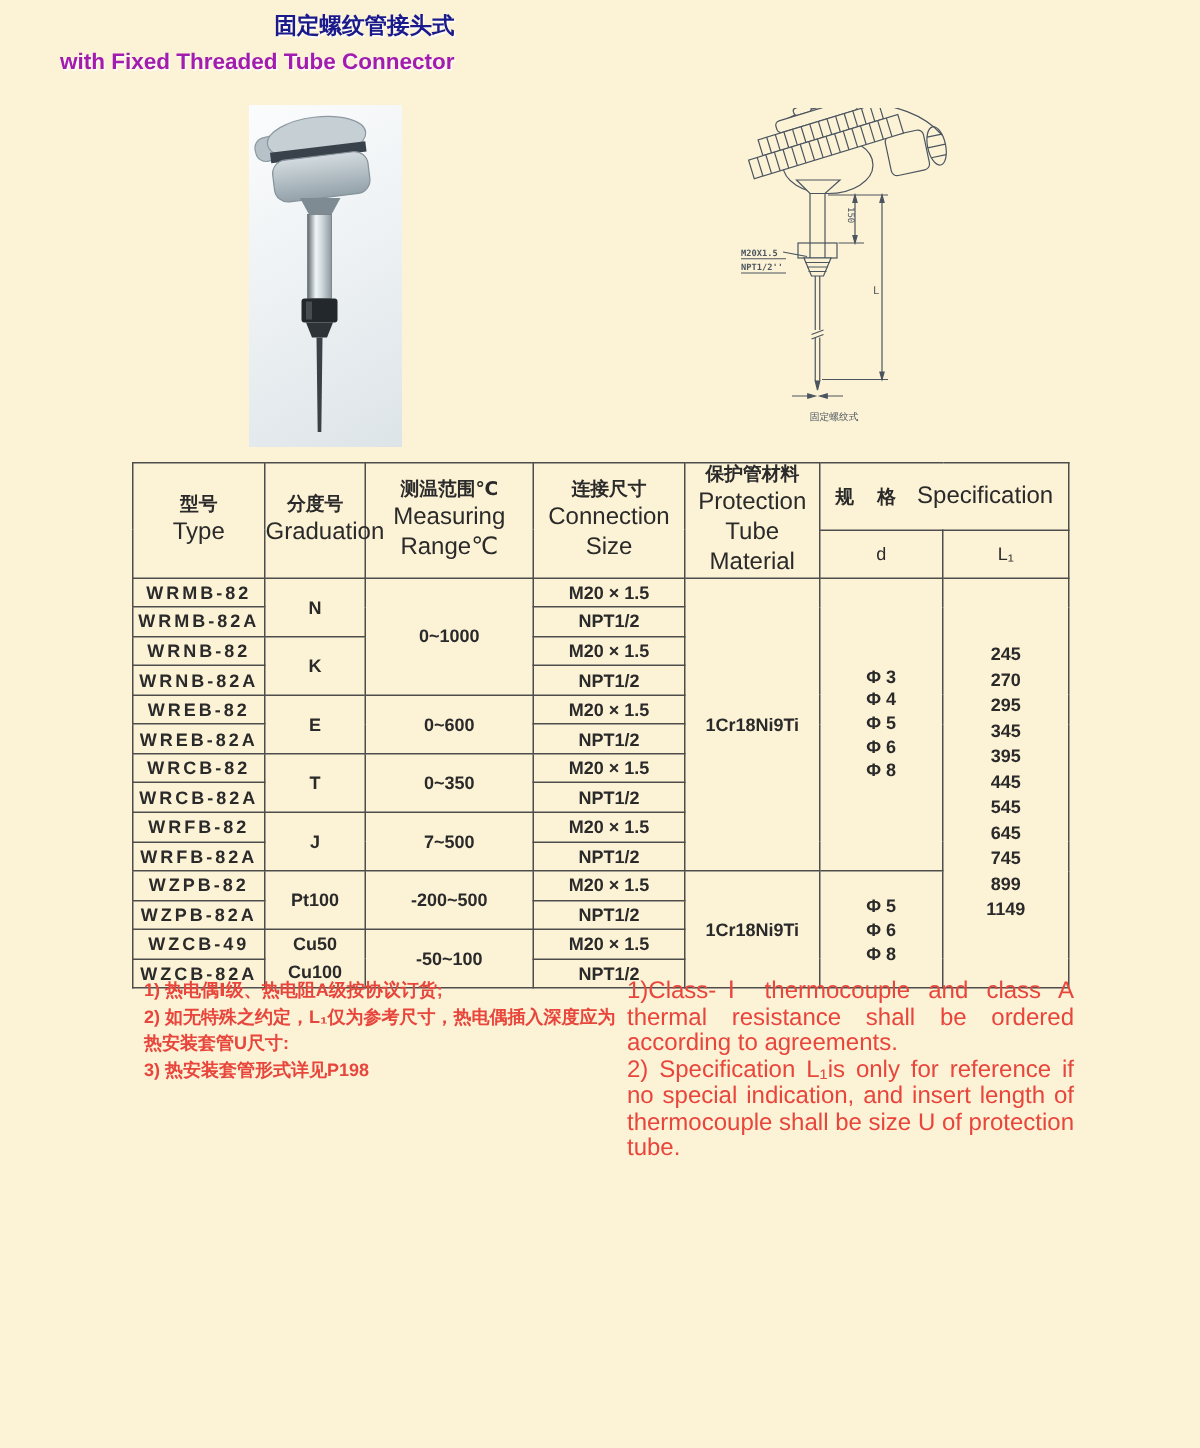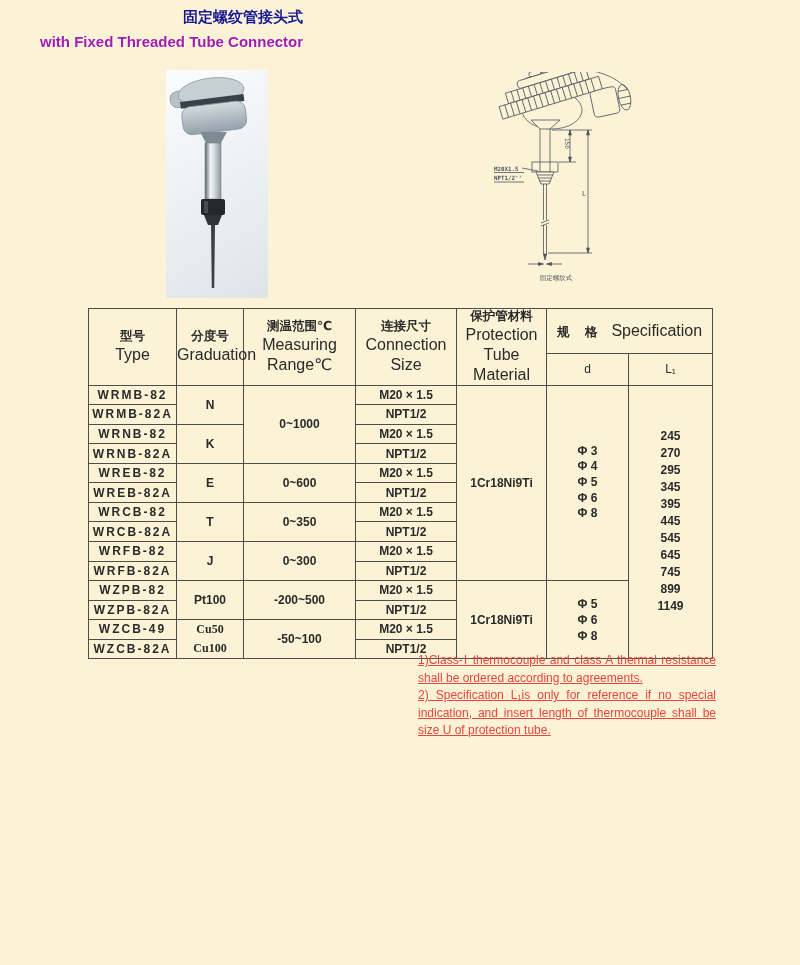--- a/index.html
+++ b/index.html
@@ -38,25 +38,25 @@
   tr.hdr1 th{height:34px;}
   tr.hdr2 th{height:24px;}
   tr.body-row{height:19.55px;padding-left:24px;}
   td.type-cell{letter-spacing:2px;font-size:12px;}
   td.tb-a{border-bottom:none;}
   td.tb-b{border-top:none;margin-top:10px;}
   td.pre{white-space:pre-line;}
   td.l1-cell{line-height:17px;}
   td.d-cell1{line-height:15.6px;}
   td.d-cell2{line-height:16px;}
-  td.grad-pair{line-height:19px;font-family:Liberation Serif, serif;}
+  td.grad-pair{line-height:19px;}
   
   .notes-zh{position:absolute;left:96px;top:652px;width:318px;color:#e8453c;font-size:12px;line-height:17.5px;font-weight:bold;}
   .notes-zh p{margin:0;}
-  .notes-en{position:absolute;left:418px;top:652px;width:298px;color:#e8453c;font-size:12px;line-height:17.5px;text-align:justify;text-decoration:underline;}
+  .notes-en{position:absolute;left:418px;top:652px;width:298px;color:#e8453c;font-size:16px;line-height:17.5px;text-align:justify;}
   .notes-en p{margin:0;}
 </style>
 </head>
 <body>
 
 <div class="page">
 
   <div class="titles">
     <h1 class="title-zh">固定螺纹管接头式</h1>
     <h2 class="title-en">with Fixed Threaded Tube Connector</h2>
@@ -268,21 +268,21 @@
       <td rowspan="2">0~350</td>
       <td>M20 × 1.5</td>
     </tr>
     <tr class="body-row">
       <td class="type-cell tb-b">WRCB-82A</td>
       <td>NPT1/2</td>
     </tr>
     <tr class="body-row">
       <td class="type-cell tb-a">WRFB-82</td>
       <td rowspan="2">J</td>
-      <td rowspan="2">0~300</td>
+      <td rowspan="2">7~500</td>
       <td>M20 × 1.5</td>
     </tr>
     <tr class="body-row">
       <td class="type-cell tb-b">WRFB-82A</td>
       <td>NPT1/2</td>
     </tr>
     <tr class="body-row">
       <td class="type-cell tb-a">WZPB-82</td>
       <td rowspan="2">Pt100</td>
       <td rowspan="2">-200~500</td>
@@ -303,18 +303,23 @@
       <td rowspan="2">-50~100</td>
       <td>M20 × 1.5</td>
     </tr>
     <tr class="body-row">
       <td class="type-cell tb-b">WZCB-82A</td>
       <td>NPT1/2</td>
     </tr>
   </tbody>
     </table>
 
+  <div class="notes-zh">
+    <p>1) 热电偶Ⅰ级、热电阻A级按协议订货;</p>
+    <p>2) 如无特殊之约定，L₁仅为参考尺寸，热电偶插入深度应为热安装套管U尺寸:</p>
+    <p>3) 热安装套管形式详见P198</p>
+  </div>
   <div class="notes-en">
     <p>1)Class-Ⅰ thermocouple and class A thermal resistance shall be ordered according to agreements.</p>
     <p>2) Specification L₁is only for reference if no special indication, and insert length of  thermocouple shall be size U of protection tube.</p>
   </div>
 
 </div>
 
 </body></html>

